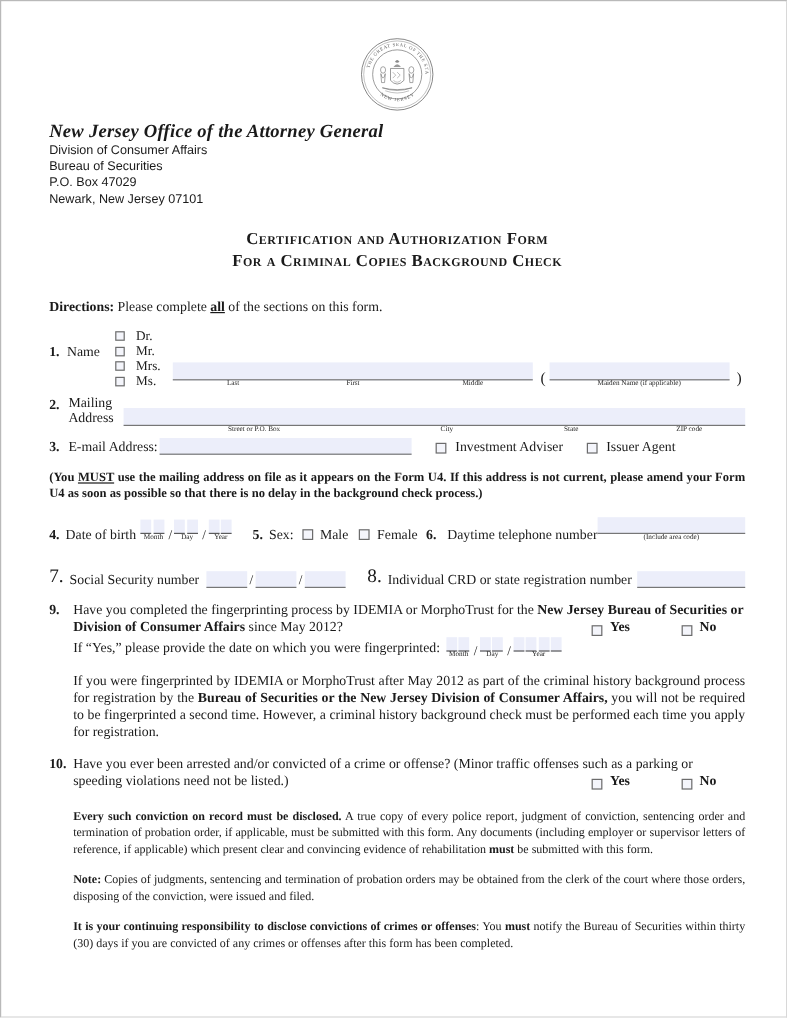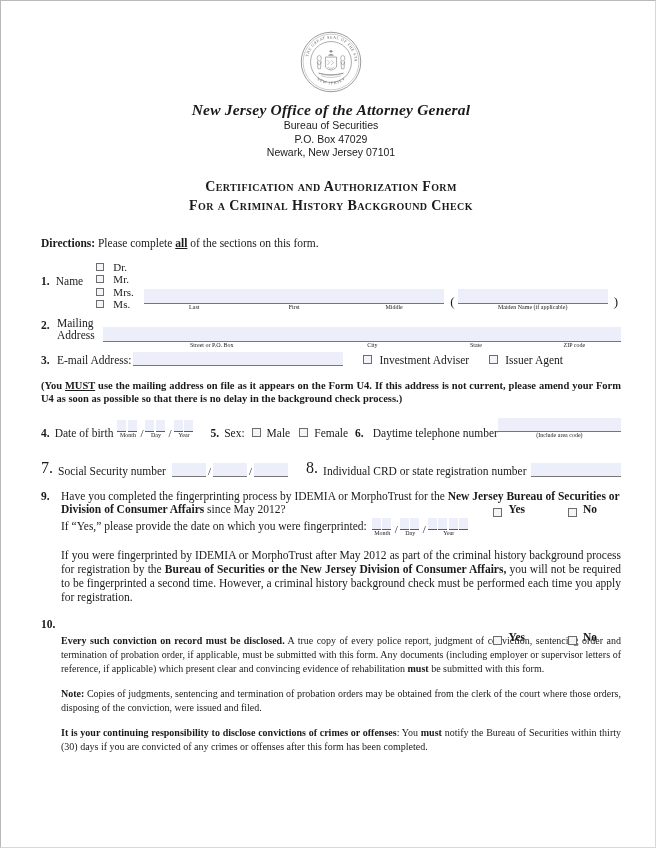--- a/index.html
+++ b/index.html
@@ -7,21 +7,21 @@
        font-family:"Liberation Serif","DejaVu Serif",serif;color:#1a1a1a;}
 
   .page{position:relative;width:656px;height:848px;box-sizing:border-box;
         background:#fff;border-left:1px solid #b9b9b9;border-top:1px solid #b9b9b9;
         border-right:1px solid #d8d8d8;border-bottom:1px solid #d8d8d8;}
   .inner{position:absolute;left:40px;top:22px;width:580px;}
 
   
   .seal-wrap{display:flex;justify-content:center;margin-top:8px;}
   .seal{width:62px;height:62px;}
-  .org{text-align:center;margin-top:8px;}
+  .org{margin-top:8px;}
   .org-title{font-style:italic;font-weight:bold;font-size:15.5px;letter-spacing:.2px;}
   .org-line{font-family:"Liberation Sans","DejaVu Sans",sans-serif;font-size:10.5px;line-height:13.5px;}
 
   .doc-title{text-align:center;margin-top:17px;line-height:19px;}
   .doc-title div{font-size:14px;font-weight:bold;font-variant:small-caps;letter-spacing:.4px;}
 
   
   .directions{margin-top:22px;font-size:11.5px;}
   .directions b{font-weight:bold;text-align:center;}
   u{text-decoration:underline;}
@@ -120,28 +120,29 @@
         <ellipse cx="69" cy="44" rx="3.4" ry="4.4" fill="none" stroke="#7a7a7a" stroke-width="0.9"></ellipse>
         <path d="M66,49 q3,12 6,0 l-1,12 h-4 z" fill="none" stroke="#7a7a7a" stroke-width="0.9"></path>
 
         <path d="M30,68 q20,7 40,0 q-20,5 -40,0" fill="none" stroke="#7a7a7a" stroke-width="0.9"></path>
         <path d="M34,72 q16,6 32,0" fill="none" stroke="#8a8a8a" stroke-width="0.7"></path>
       </svg>
     </div>
 
     <div class="org">
       <div class="org-title">New Jersey Office of the Attorney General</div>
+      <div class="org-line">Division of Consumer Affairs</div>
       <div class="org-line">Bureau of Securities</div>
       <div class="org-line">P.O. Box 47029</div>
       <div class="org-line">Newark, New Jersey  07101</div>
     </div>
 
     <div class="doc-title">
       <div>Certification and Authorization Form</div>
-      <div>For a Criminal History Background Check</div>
+      <div>For a Criminal Copies Background Check</div>
     </div>
 
     <div class="directions">
       <b>Directions:</b><span> Please complete </span><b><u>all</u></b><span> of the sections on this form.</span>
     </div>
 
     <div class="sec1">
       <div class="idx">1.</div>
       <div class="name-lbl">Name</div>
       <div class="titles">
@@ -322,20 +323,21 @@
         </div>
 
         <div class="para"><span>If you were fingerprinted by IDEMIA or MorphoTrust after May 2012 as part of the criminal history background process for registration by the </span><b>Bureau of Securities or the New Jersey Division of Consumer Affairs,</b><span> you will not be required to be fingerprinted a second time. However, a criminal history background check must be performed each time you apply for registration.</span></div>
       </div>
     </div>
 
     <div class="q" style="margin-top:14px;">
       <div class="idx">10.</div>
       <div class="body">
         <div style="position:relative;">
+          <span>Have you ever been arrested and/or convicted of a crime or offense? (Minor traffic offenses such as a parking or speeding violations need not be listed.)</span>
           <span class="yesno" style="position:absolute;right:96px;top:13.5px;">
             <span class="cbx"></span>
             <b>Yes</b>
           </span>
           <span class="yesno" style="position:absolute;right:24px;top:13.5px;">
             <span class="cbx"></span>
             <b>No</b>
           </span>
         </div>
 

